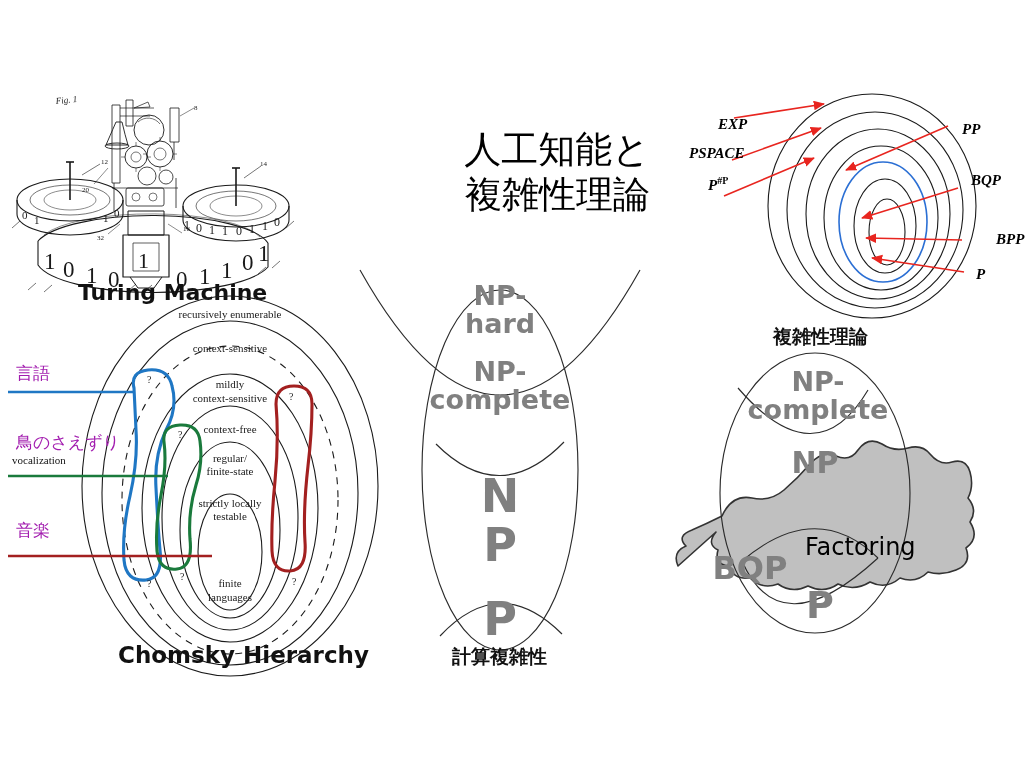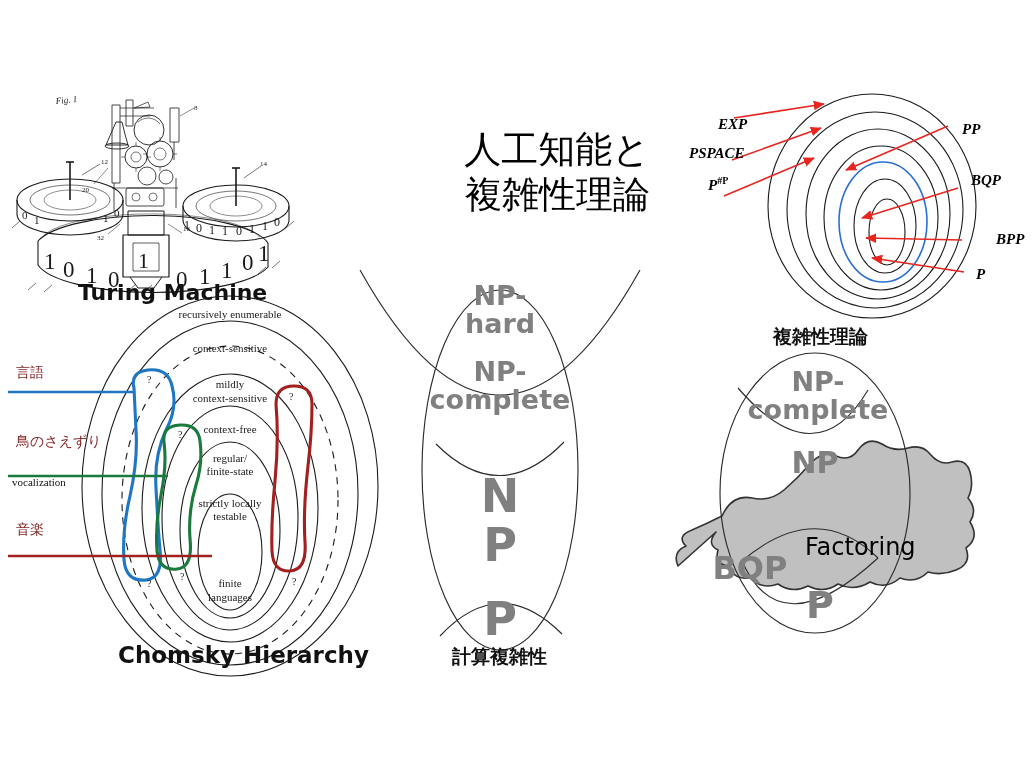--- a/index.html
+++ b/index.html
@@ -23,27 +23,27 @@
     font-weight:bold;color:#111;white-space:nowrap;
   }
   #cap-turing{left:78px;  top:280px; font-size:22px;}
   #cap-chomsky{left:118px;top:642px; font-size:23px;}
   #cap-compcx{left:437px; top:644px; font-size:19px;padding-left:15px;}
   #cap-quantum{left:773px;top:324px; font-size:19px;}
 
   
   .jlabel{
     font-family:"DejaVu Sans","Liberation Sans",sans-serif;
-    font-size:14px;color:#7f1d1d;line-height:1.04;white-space:nowrap;
+    font-size:17px;color:#a21caf;line-height:1.04;white-space:nowrap;
   }
   #lab-gengo{left:16px; top:365px;}
   #lab-tori{left:16px;  top:434px;}
   #lab-ongaku{left:16px;top:522px;}
   #lab-vocal{
-    left:12px; top:476px; font-size:11px; color:#111;
+    left:12px; top:454px; font-size:11px; color:#111;
     font-family:"Liberation Serif",serif; white-space:nowrap;
   }
   .qmark{font-family:"Liberation Serif",serif;font-size:10px;color:#222;}
 
   
   .greylab{
     font-family:"DejaVu Sans","Liberation Sans",sans-serif;
     font-weight:bold;color:#808080;text-align:center;line-height:1.02;
   }
 

